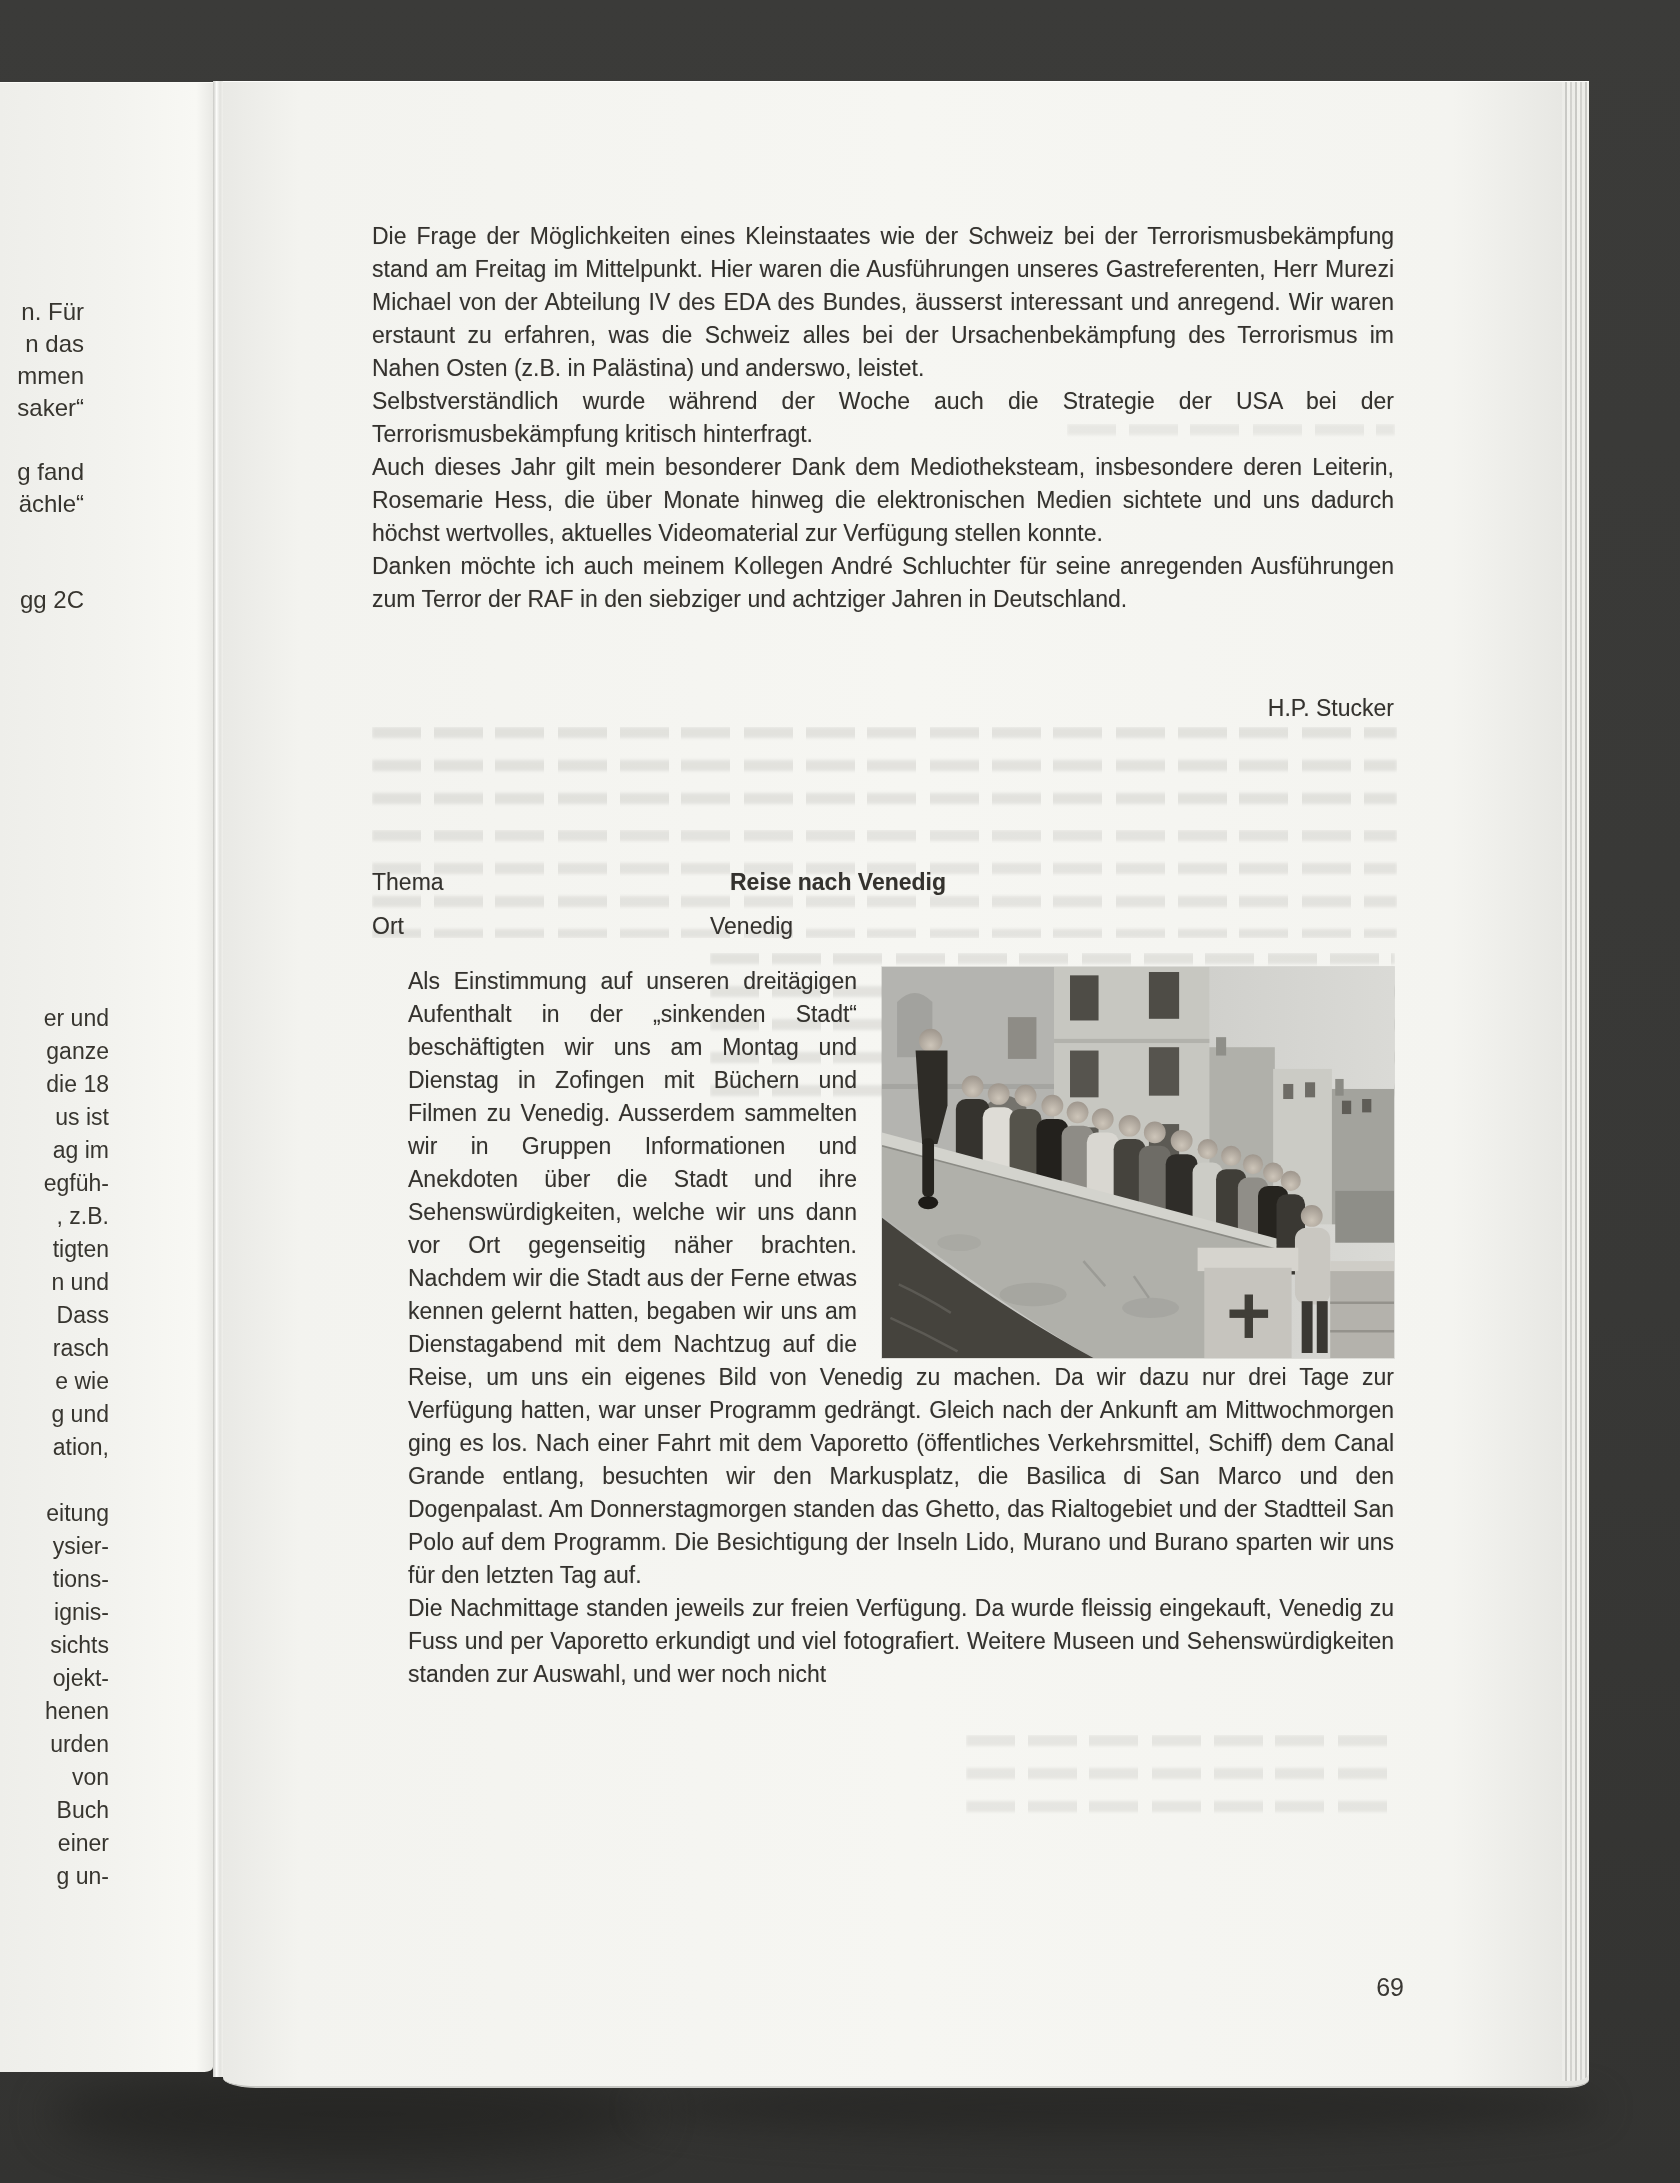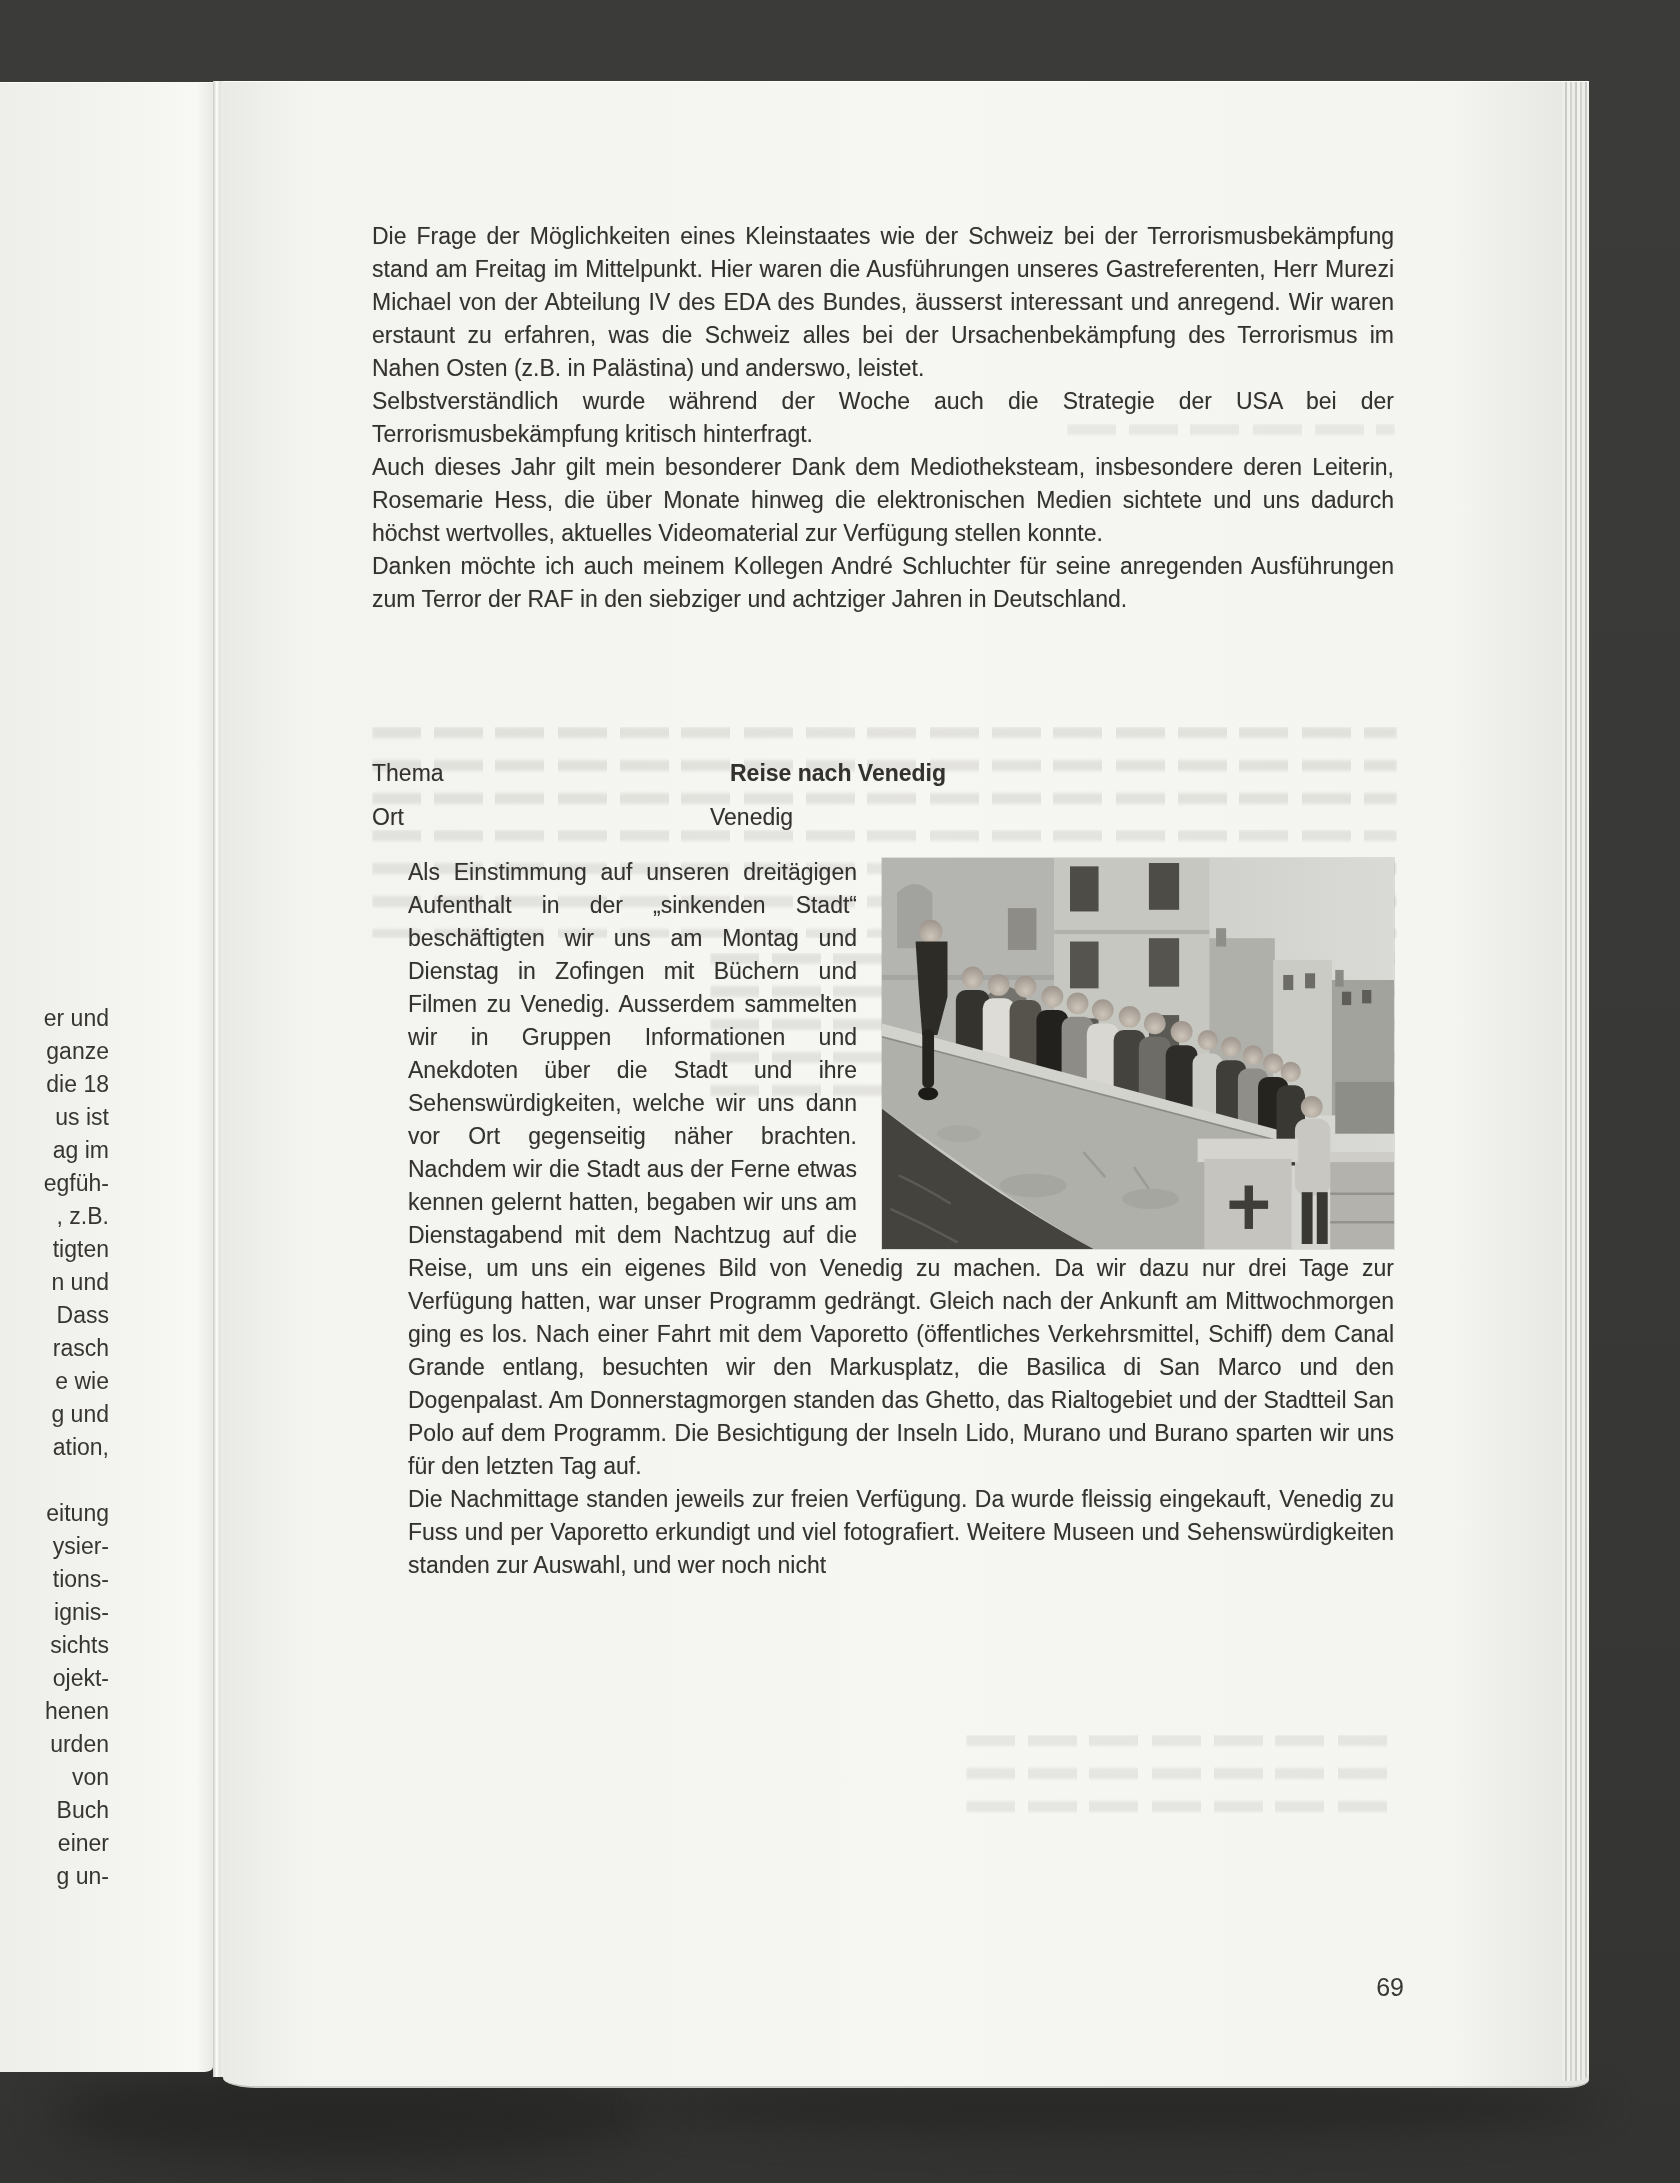--- a/index.html
+++ b/index.html
@@ -91,20 +91,32 @@
 </style>
 </head>
 <body>
 
 <div class="scene">
 
   <div class="shadow-blob shadow-a"></div>
   <div class="shadow-blob shadow-b"></div>
 
   <div class="left-page">
+    <div class="frag-col frag-top">
+        <div class="frag">n. Für</div>
+        <div class="frag">n das</div>
+        <div class="frag">mmen</div>
+        <div class="frag">saker“</div>
+        <div class="frag"></div>
+        <div class="frag">g fand</div>
+        <div class="frag">ächle“</div>
+        <div class="frag"></div>
+        <div class="frag"></div>
+        <div class="frag">gg 2C</div>
+      </div>
     <div class="frag-col frag-main">
         <div class="frag">er und</div>
         <div class="frag">ganze</div>
         <div class="frag">die 18</div>
         <div class="frag">us ist</div>
         <div class="frag">ag im</div>
         <div class="frag">egfüh-</div>
         <div class="frag">, z.B.</div>
         <div class="frag">tigten</div>
         <div class="frag">n und</div>
@@ -141,20 +153,21 @@
 
   <div class="content">
 
     <div class="report">
         <p class="para">Die Frage der Möglichkeiten eines Kleinstaates wie der Schweiz bei der Terrorismusbekämpfung stand am Freitag im Mittelpunkt. Hier waren die Ausführungen unseres Gastreferenten, Herr Murezi Michael von der Abteilung IV des EDA des Bundes, äusserst interessant und anregend. Wir waren erstaunt zu erfahren, was die Schweiz alles bei der Ursachenbekämpfung des Terrorismus im Nahen Osten (z.B. in Palästina) und anderswo, leistet.</p>
         <p class="para">Selbstverständlich wurde während der Woche auch die Strategie der USA bei der Terrorismusbekämpfung kritisch hinterfragt.</p>
         <p class="para">Auch dieses Jahr gilt mein besonderer Dank dem Mediotheksteam, insbesondere deren Leiterin, Rosemarie Hess, die über Monate hinweg die elektronischen Medien sichtete und uns dadurch höchst wertvolles, aktuelles Videomaterial zur Verfügung stellen konnte.</p>
         <p class="para">Danken möchte ich auch meinem Kollegen André Schluchter für seine anregenden Ausführungen zum Terror der RAF in den siebziger und achtziger Jahren in Deutschland.</p>
       </div>
 
+    <div class="signature">H.P. Stucker</div>
 
     <div class="meta">
         <div class="meta-row">
         <span class="meta-label">Thema</span><span class="meta-value">Reise nach Venedig</span>
       </div>
         <div class="meta-row">
         <span class="meta-label">Ort</span><span class="meta-value">Venedig</span>
       </div>
       </div>
 

